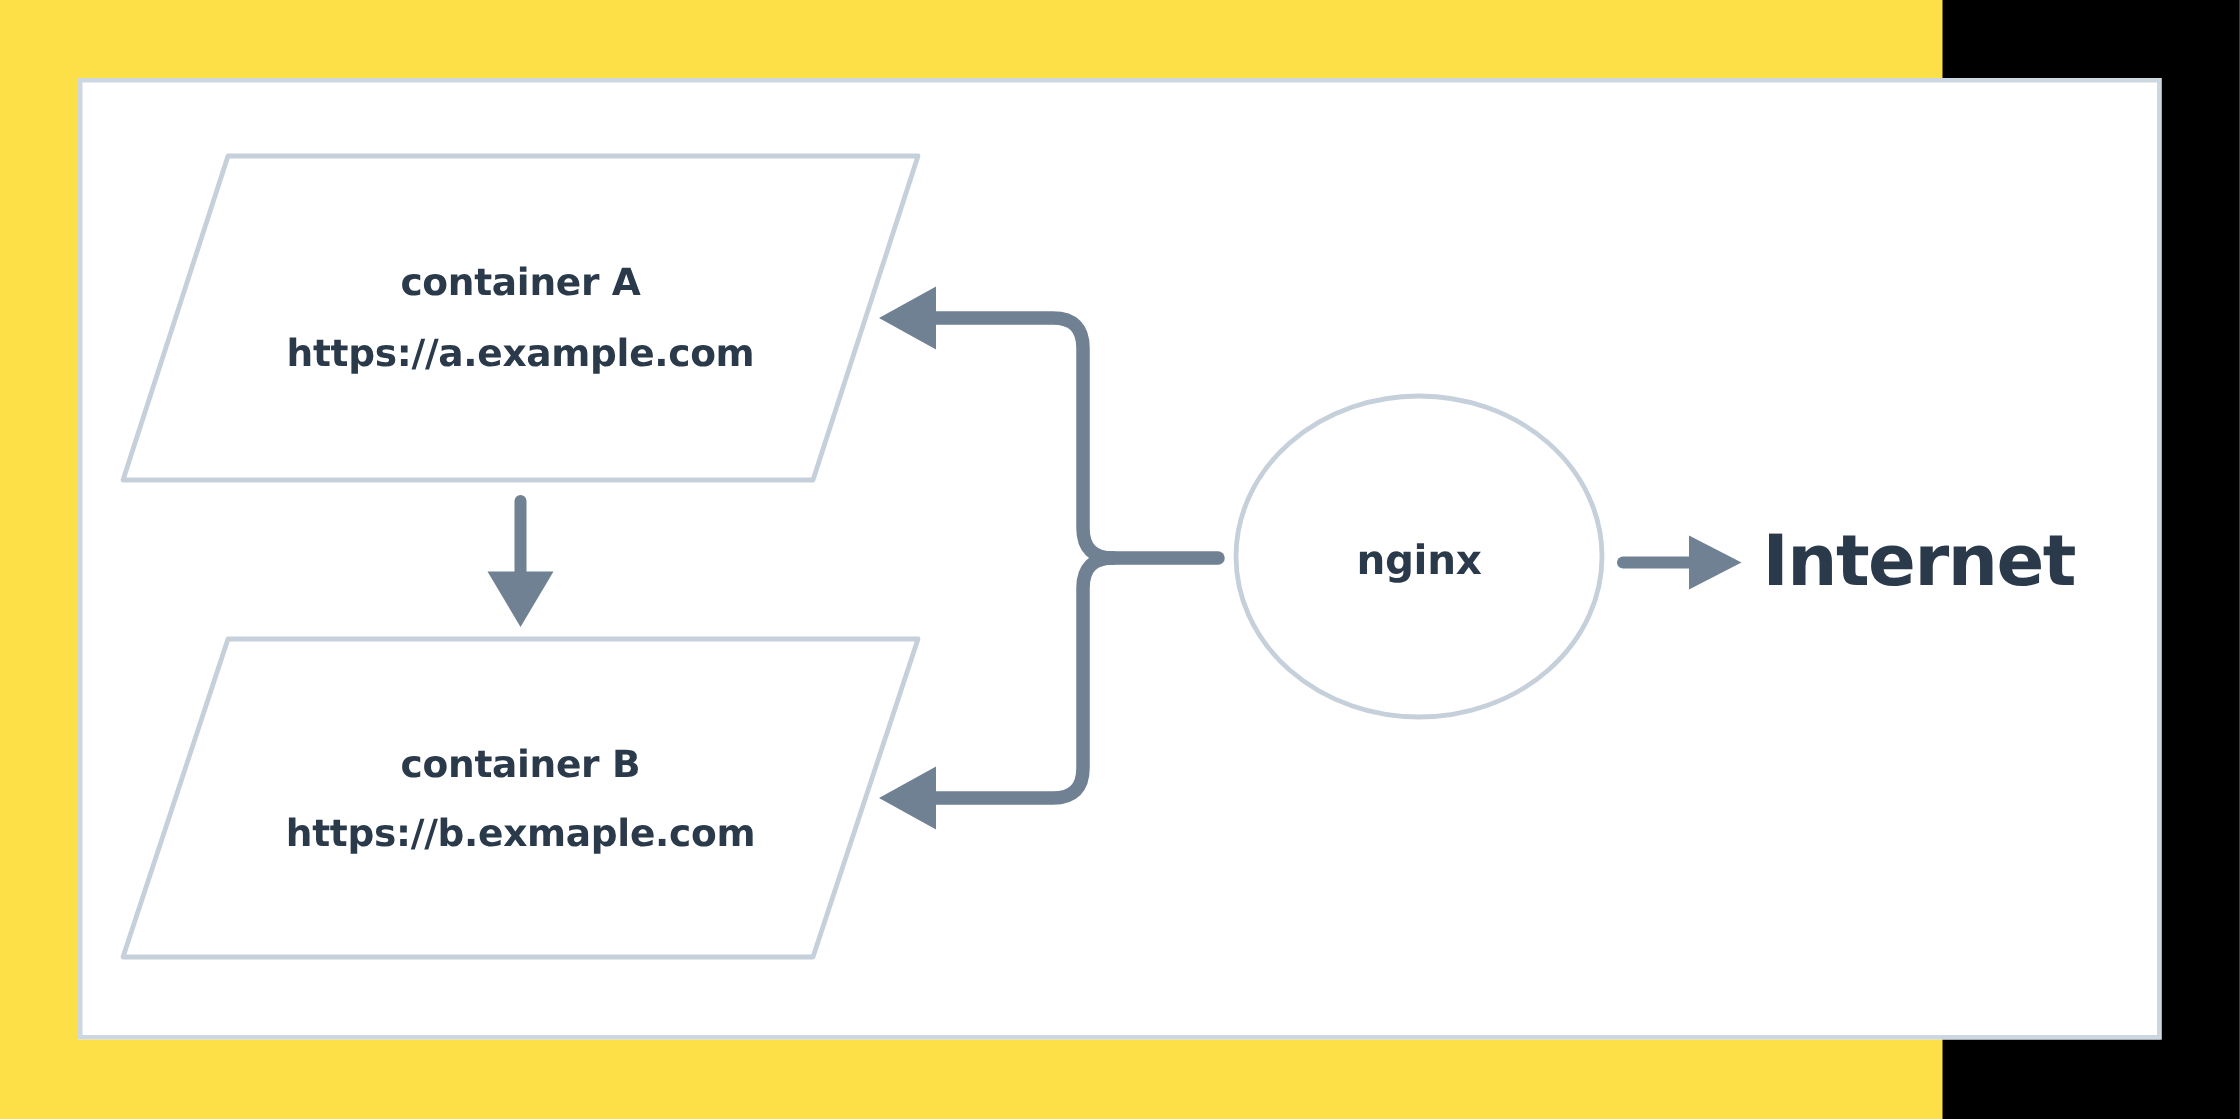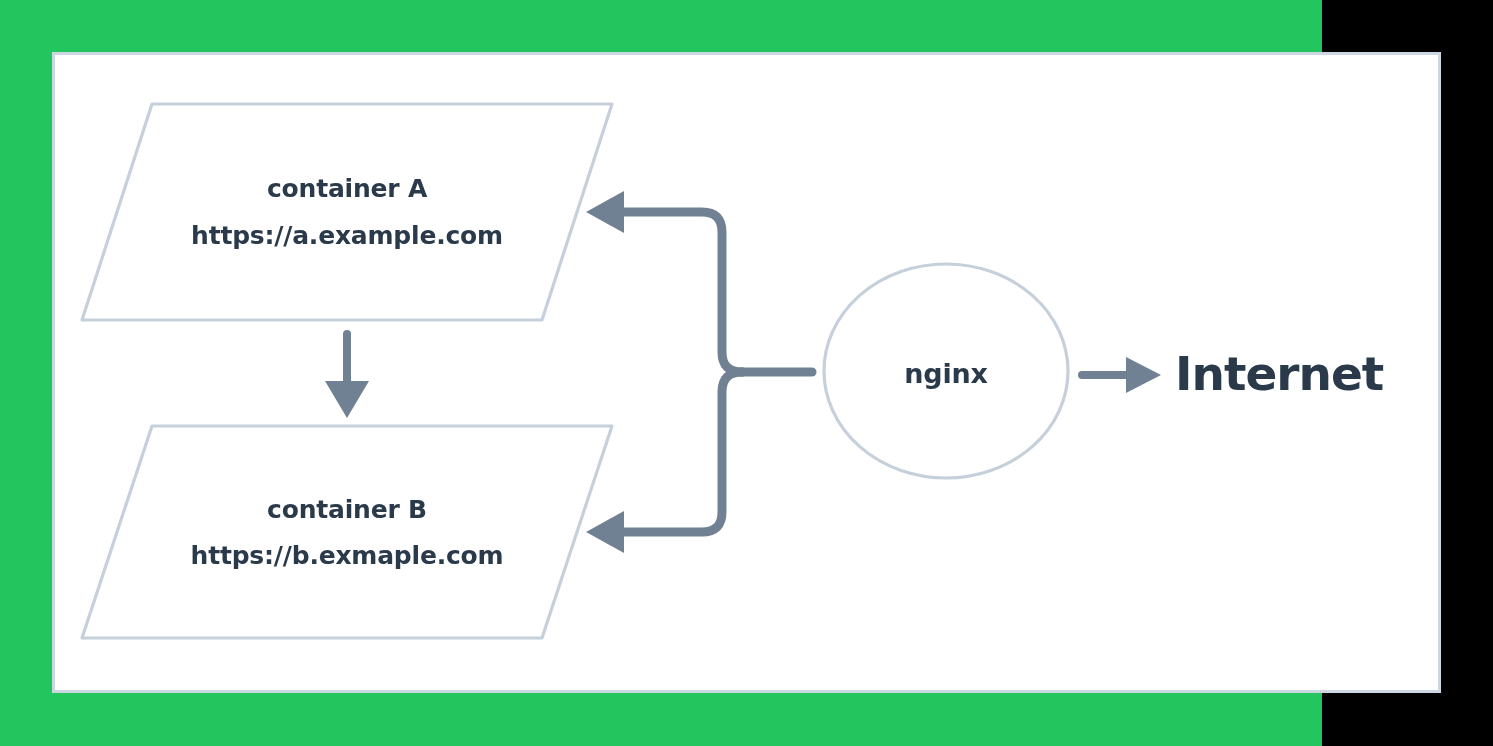--- a/index.html
+++ b/index.html
@@ -11,22 +11,21 @@
   body {
     width: 1493px;
     height: 746px;
     overflow: hidden;
     font-family: "DejaVu Sans", "Liberation Sans", sans-serif;
   }
   #diagram-root {
     position: relative;
     width: 1295px;
     height: 746px;
-    background: #22c55e;
-    padding-left: 27px;
+    background: #fde047;
   }
   #canvas-panel {
     position: absolute;
     left: 52px;
     top: 52px;
     width: 1389px;
     height: 641px;
     background: #ffffff;
     border: 3px solid #ccd7e2;
     box-sizing: border-box;

